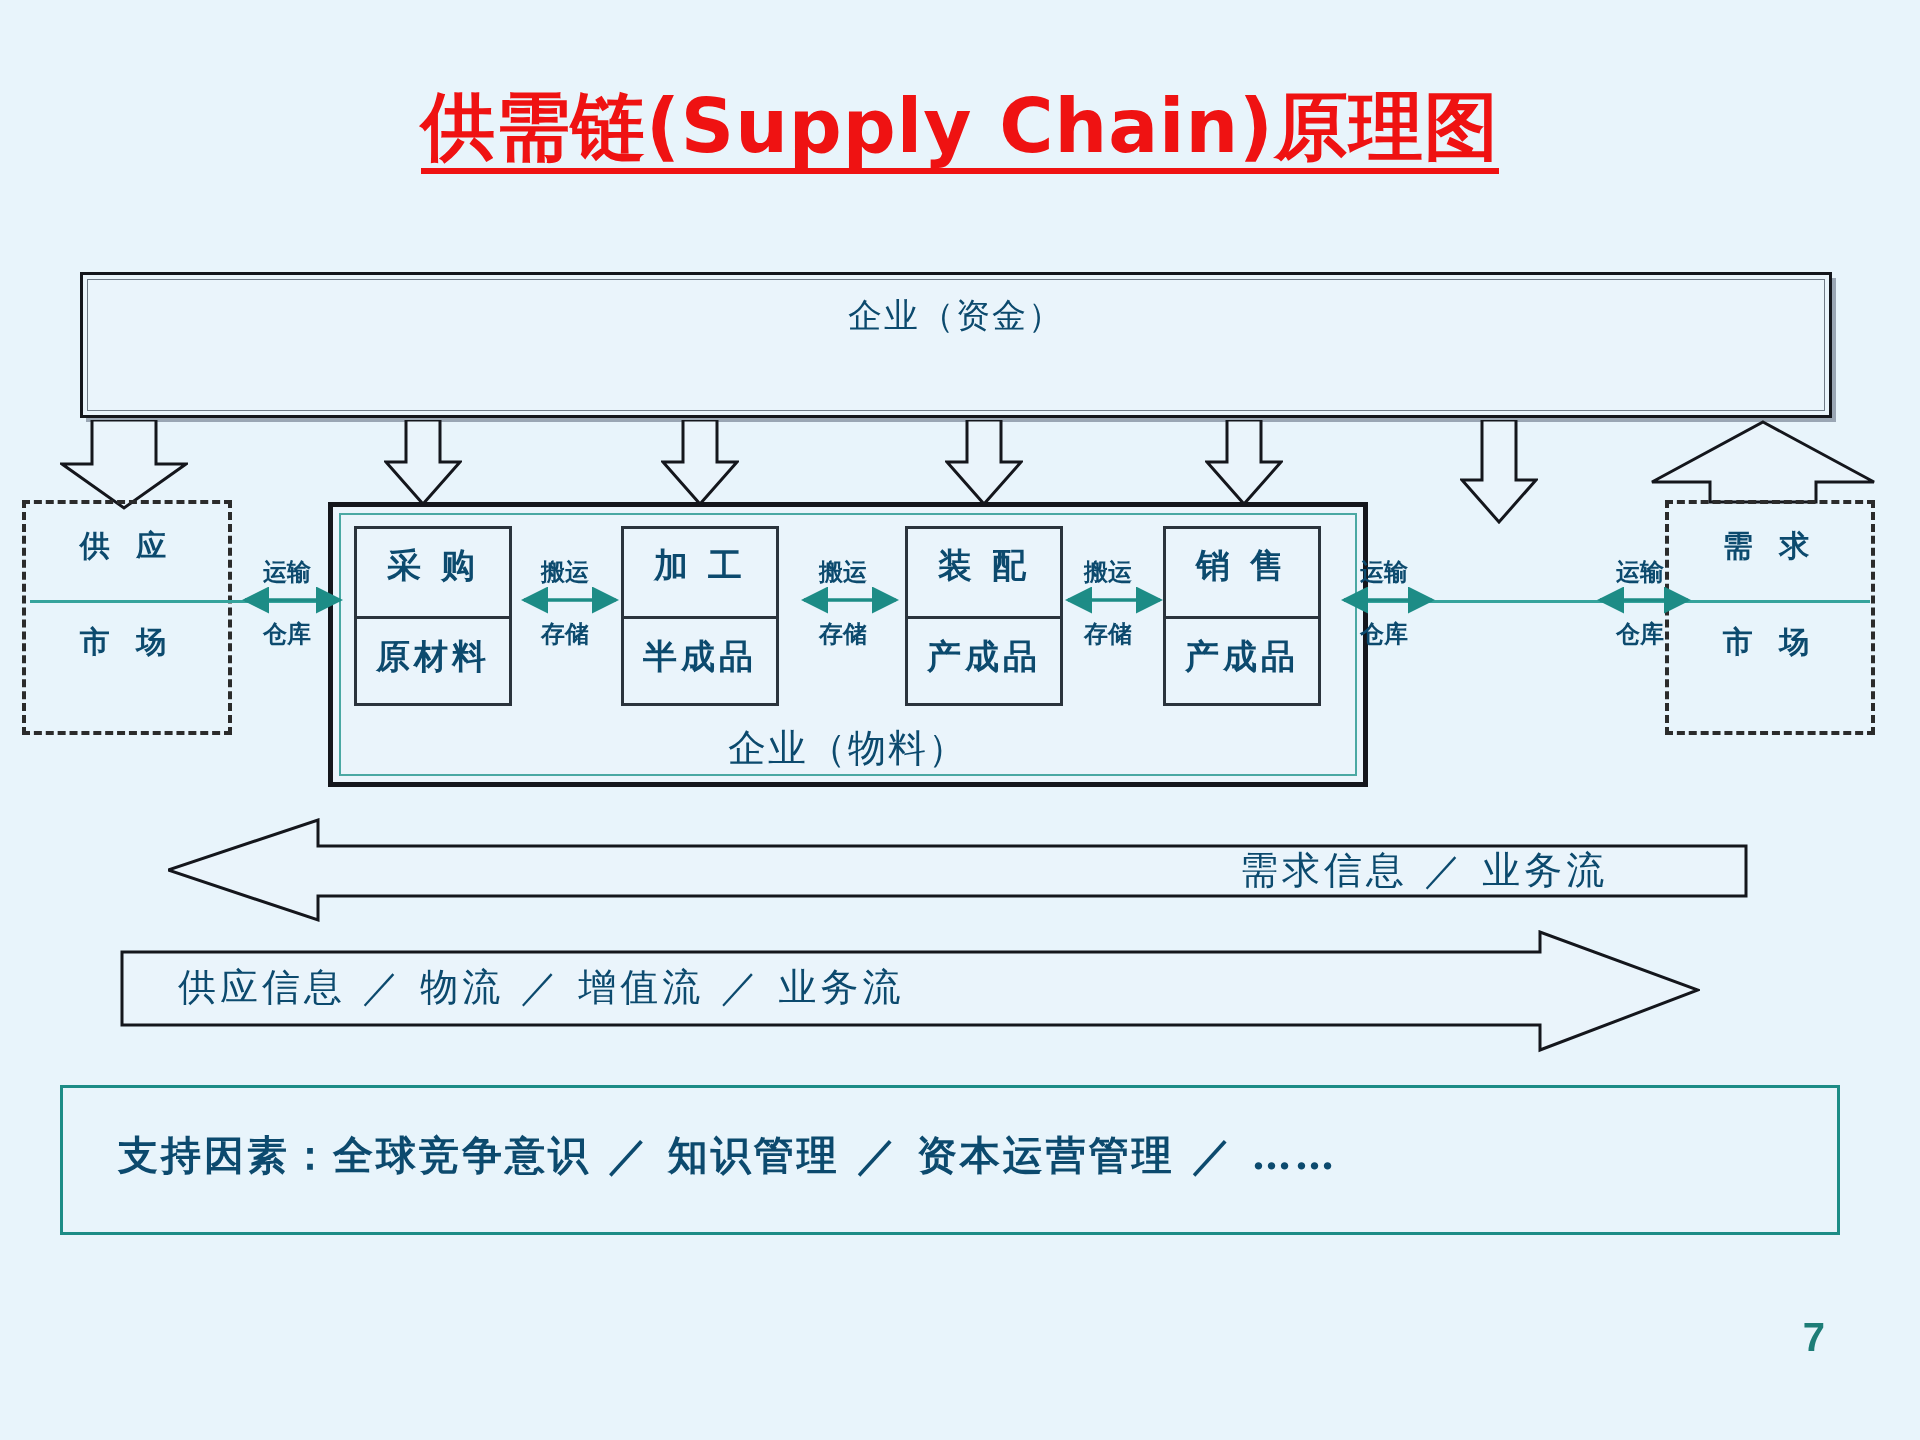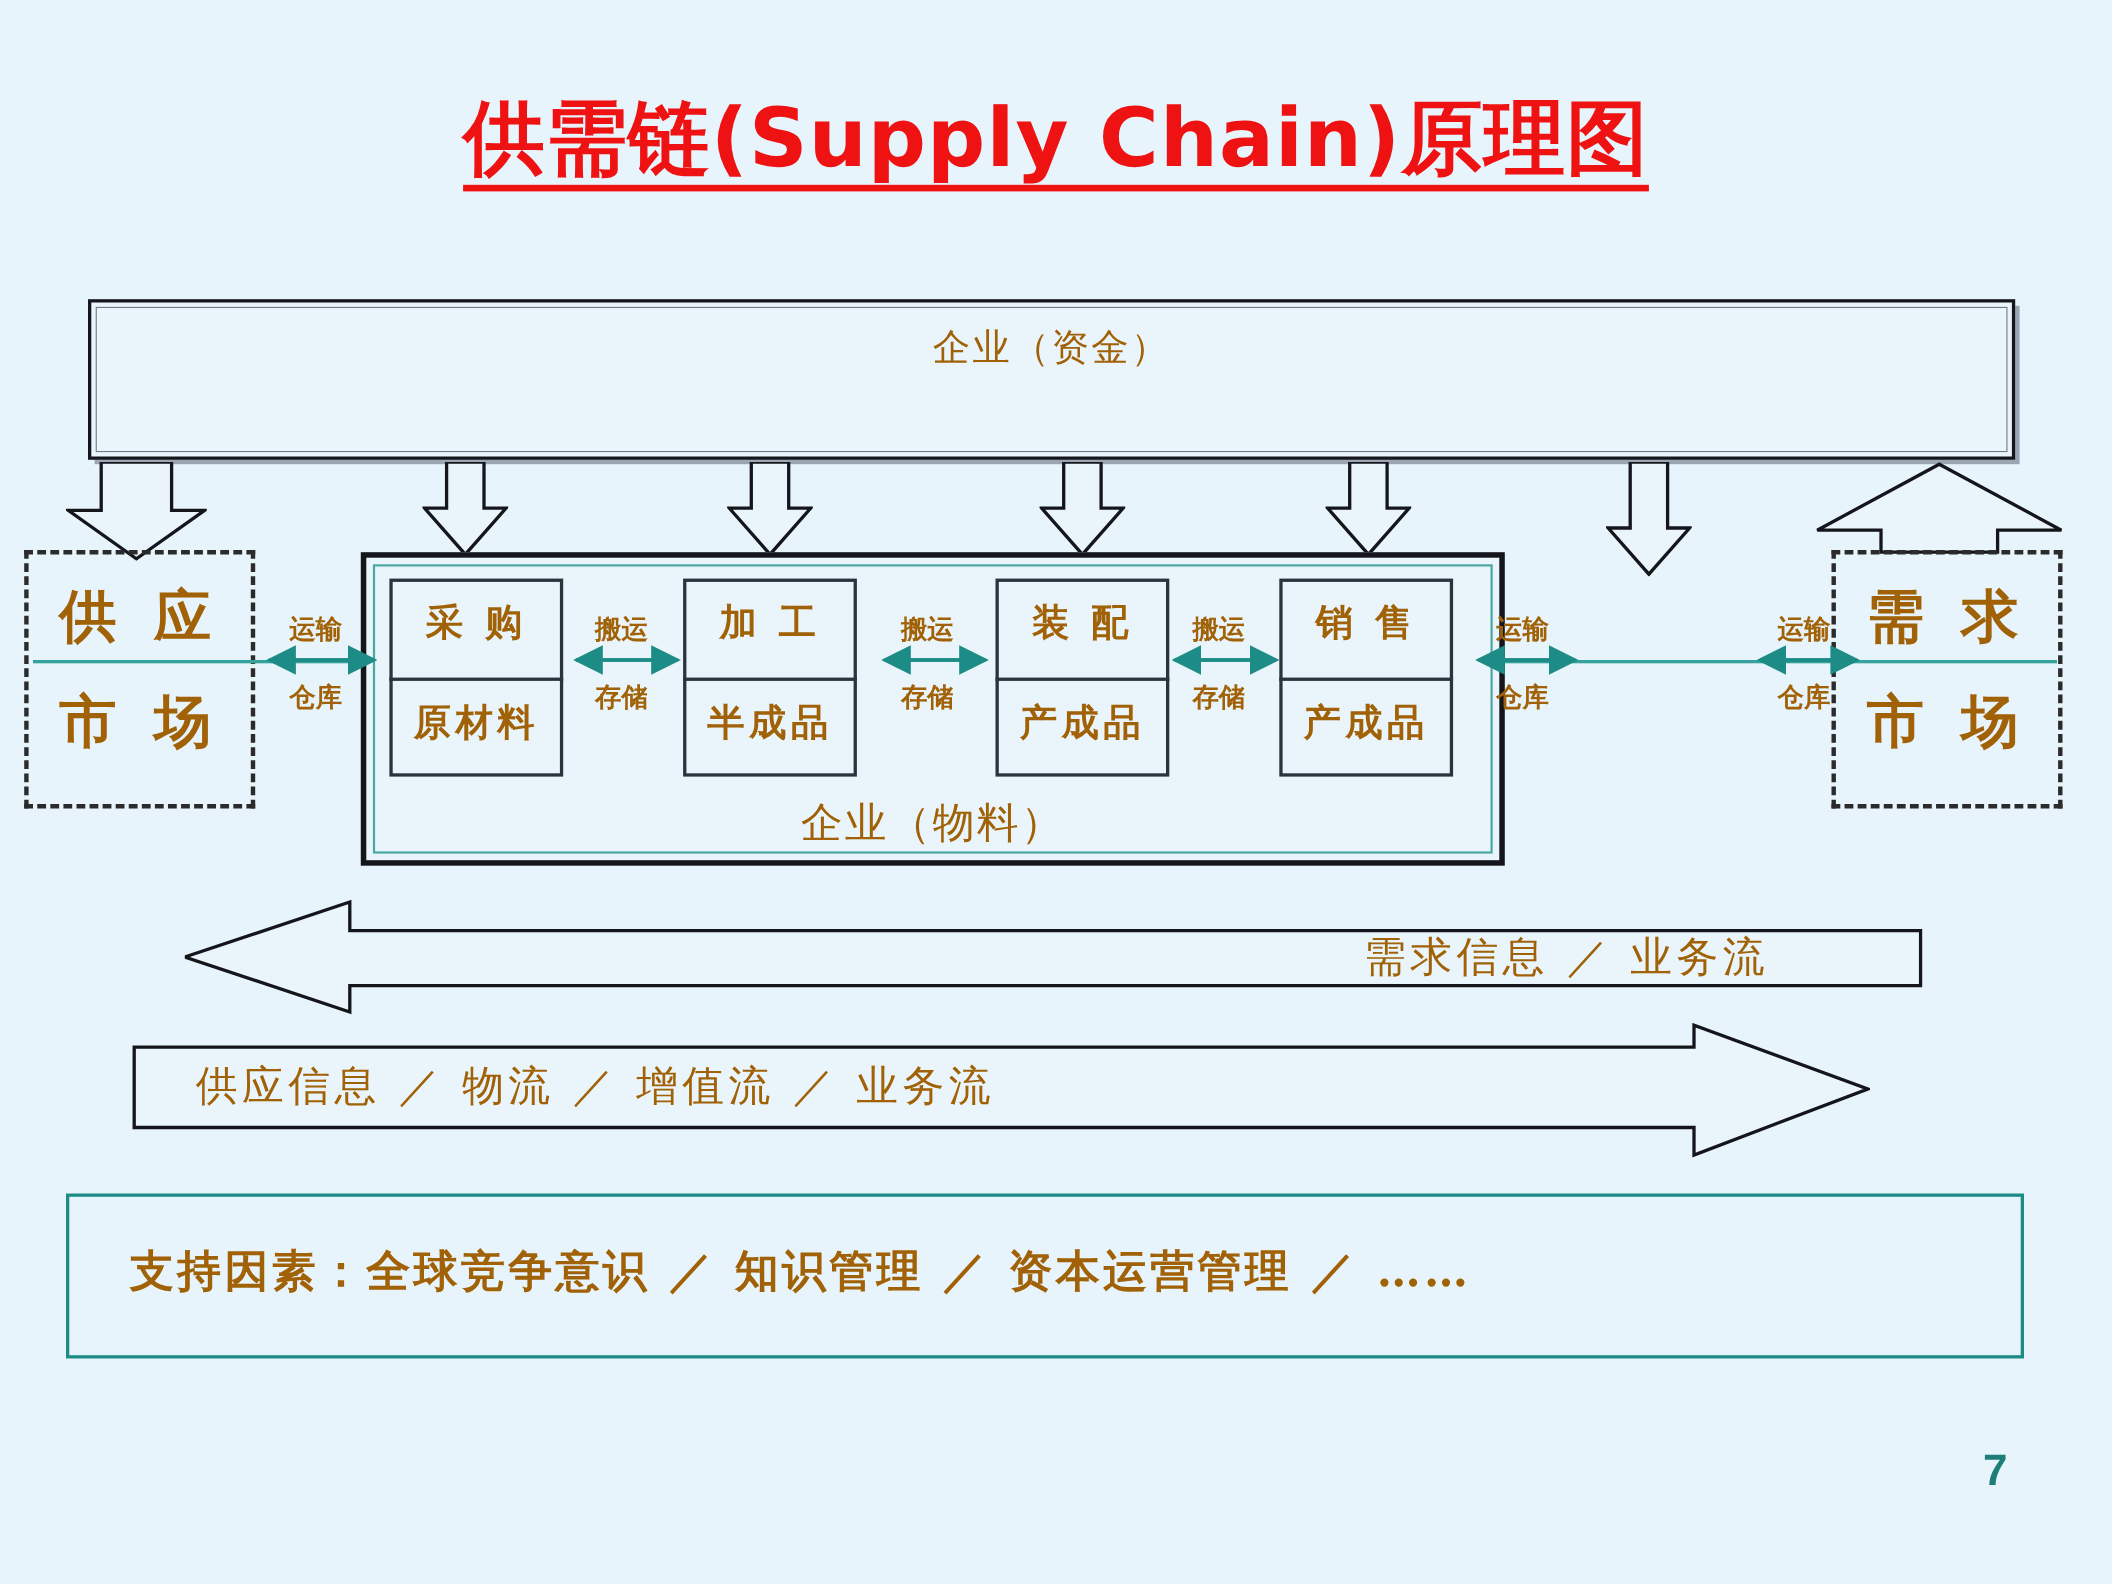--- a/index.html
+++ b/index.html
@@ -21,21 +21,21 @@
     line-height:1.05;
     white-space:nowrap;
   }
   .title .u{
     display:inline-block;
     border-bottom:6px solid #ef1212;
     padding-bottom:2px;
   }
 
   
-  .teal{color:#a16207;}
+  .teal{color:#0c4a6e;}
   .cn{font-family:"DejaVu Serif","Liberation Serif",serif;}
 
   
   .banner{
     position:absolute;left:80px;top:272px;width:1752px;height:146px;
     background:#eaf4fb;
     border:3px solid #14161c;
     box-shadow:5px 5px 0 -1px #9aa6b4;
     box-sizing:border-box;
   }
@@ -64,21 +64,21 @@
 
   
   .market{
     position:absolute;width:210px;height:235px;
     border:4px dashed #2b2b2b;
     box-sizing:border-box;
     background:transparent;
   }
   .market .mt{
     position:absolute;left:0;width:100%;text-align:center;
-    font-size:52px;letter-spacing:8px;font-weight:bold;
+    font-size:30px;letter-spacing:8px;font-weight:bold;
   }
   .market .mt.a{top:22px;}
   .market .mt.b{top:118px;}
 
   
   .matbox{
     position:absolute;left:328px;top:502px;width:1040px;height:285px;
     border:5px solid #14161c;
     background:#eaf4fb;
     box-sizing:border-box;

